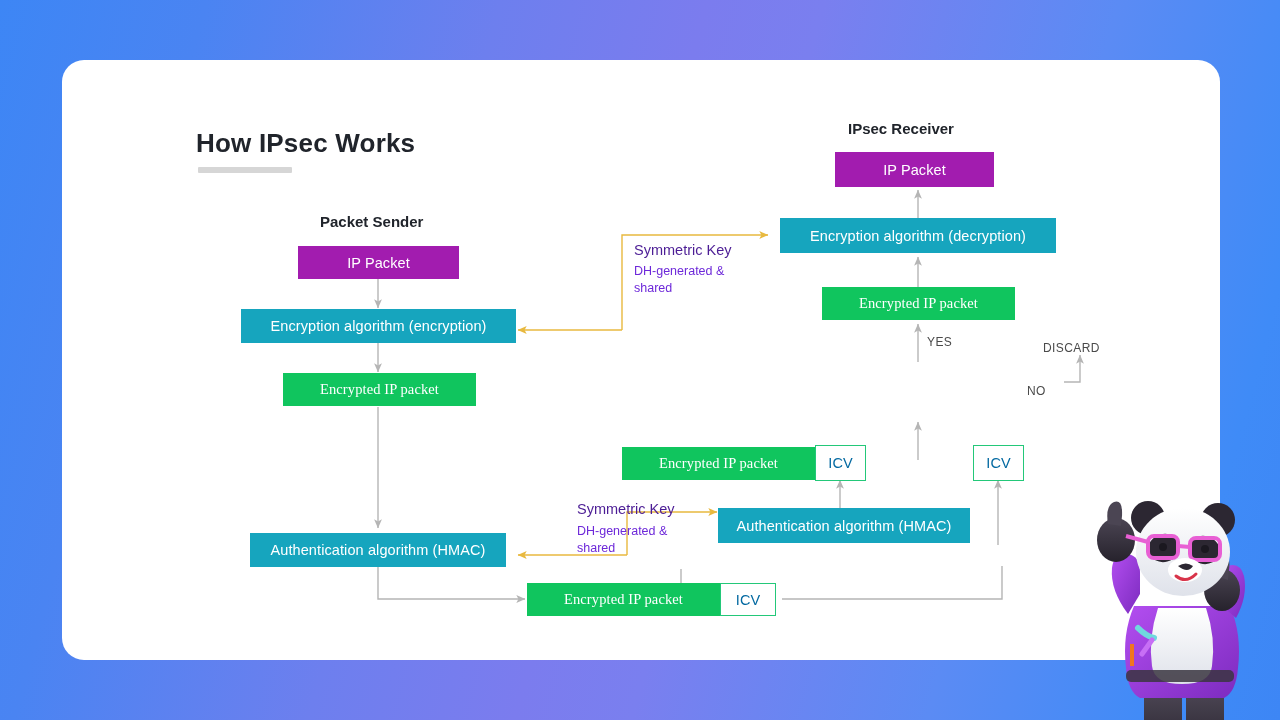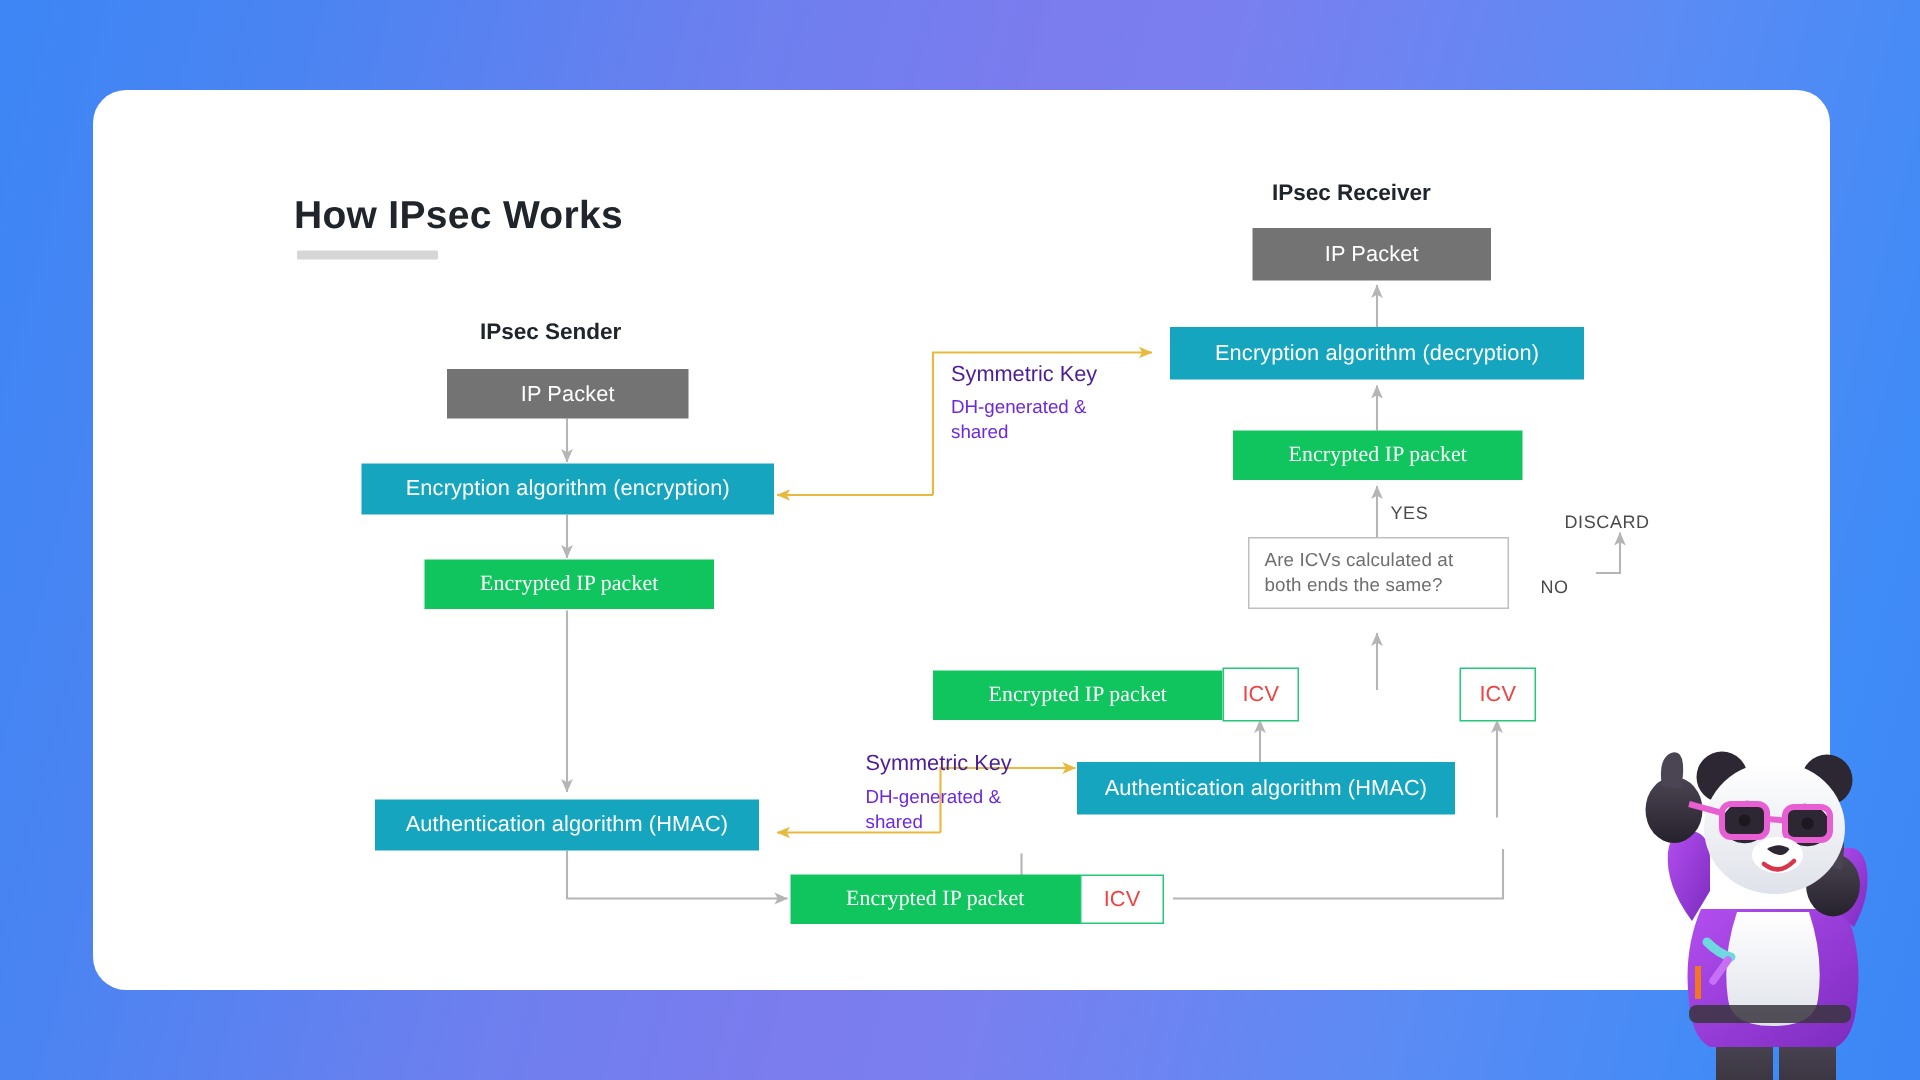--- a/index.html
+++ b/index.html
@@ -19,26 +19,26 @@
   }
   #stage { position:absolute; inset:0;padding-left:40px; }
 
   
   .node {
     position:absolute;
     display:flex; align-items:center; justify-content:center;
     font-size:14.5px; color:#ffffff; white-space:nowrap;
     letter-spacing:.1px;
   }
-  .n-orange { background:#737373; }
+  .n-orange { background:#a21caf; }
   .n-teal   { background:#16a5be; }
   .n-green  { background:#10c55e;font-family:Liberation Serif, serif; }
   .n-icv {
     background:#ffffff; border:1.6px solid #23c879;
-    color:#ef4444; font-size:14.5px;
+    color:#0369a1; font-size:14.5px;
   }
   .n-decision {
     background:#ffffff; border:1.2px solid #bfbfbf;
     color:#6e6e6e; font-size:12.5px; line-height:1.35;
     justify-content:flex-start; text-align:left;
     padding:0 10px; white-space:normal;
   }
 
   
   .lbl { position:absolute; white-space:nowrap; }
@@ -114,21 +114,21 @@
       <path d="M560,270 L456,270" marker-end="url(#ay)"></path>
 
       <path d="M565,495 L565,452 L655,452" marker-end="url(#ay)"></path>
       <path d="M565,495 L456,495" marker-end="url(#ay)"></path>
     </g>
   </svg>
 
   <div class="lbl heading" style="left:134px; top:68px;">How IPsec Works</div>
   <div class="rule" style="left:136px; top:107px; width:94px;"></div>
 
-  <div class="lbl sub-head" style="left:258px; top:153px;">IPsec Sender</div>
+  <div class="lbl sub-head" style="left:258px; top:153px;">Packet Sender</div>
 
   <div class="node n-orange" style="left:236px; top:186px; width:161px; height:33px;">IP Packet</div>
 
   <div class="node n-teal" style="left:179px; top:249px; width:275px; height:34px;">Encryption algorithm (encryption)</div>
 
   <div class="node n-green" style="left:221px; top:313px; width:193px; height:33px;">Encrypted IP packet</div>
 
   <div class="node n-teal" style="left:188px; top:473px; width:256px; height:34px;">Authentication algorithm (HMAC)</div>
 
   <div class="node n-green" style="left:465px; top:523px; width:193px; height:33px;">Encrypted IP packet</div>
@@ -145,21 +145,20 @@
   <div class="lbl sub-head" style="left:786px; top:60px;">IPsec Receiver</div>
 
   <div class="node n-orange" style="left:773px; top:92px; width:159px; height:35px;">IP Packet</div>
 
   <div class="node n-teal" style="left:718px; top:158px; width:276px; height:35px;">Encryption algorithm (decryption)</div>
 
   <div class="node n-green" style="left:760px; top:227px; width:193px; height:33px;">Encrypted IP packet</div>
 
   <div class="lbl flag" style="left:865px; top:275px;">YES</div>
 
-  <div class="node n-decision" style="left:770px; top:298px; width:174px; height:48px;">Are ICVs calculated at both ends the same?</div>
 
   <div class="lbl flag" style="left:965px; top:324px;">NO</div>
   <div class="lbl flag" style="left:981px; top:281px;">DISCARD</div>
 
   <div class="node n-green" style="left:560px; top:387px; width:193px; height:33px;">Encrypted IP packet</div>
   <div class="node n-icv" style="left:753px; top:385px; width:51px; height:36px;">ICV</div>
 
   <div class="node n-icv" style="left:911px; top:385px; width:51px; height:36px;">ICV</div>
 
   <div class="node n-teal" style="left:656px; top:448px; width:252px; height:35px;">Authentication algorithm (HMAC)</div>

